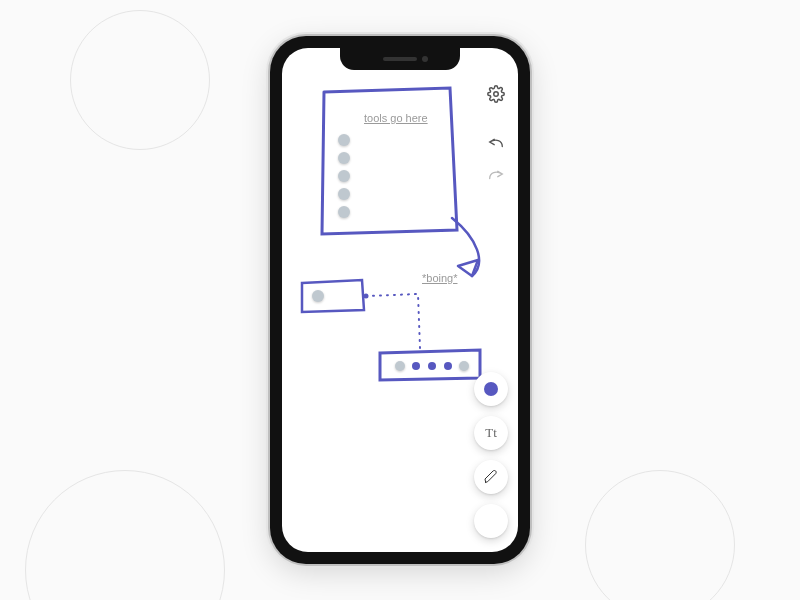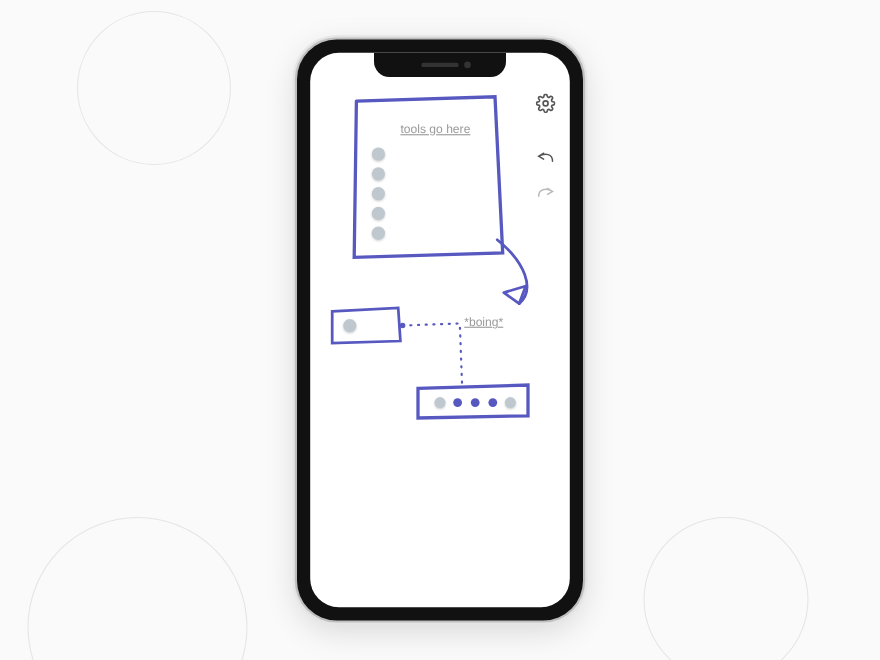--- a/index.html
+++ b/index.html
@@ -180,18 +180,32 @@
         <path class="stroke thick" d="M98 305 L198 302 L198 330 L98 332 Z"></path>
 
         <circle class="dot" cx="118" cy="318" r="5"></circle>
         <circle class="bluedot" cx="134" cy="318" r="4"></circle>
         <circle class="bluedot" cx="150" cy="318" r="4"></circle>
         <circle class="bluedot" cx="166" cy="318" r="4"></circle>
         <circle class="dot" cx="182" cy="318" r="5"></circle>
       </svg>
 
       <span class="label" style="left:82px; top:64px;">tools go here</span>
-      <span class="label" style="left:140px; top:239px;">*boing*</span>
+      <span class="label" style="left:140px; top:224px;">*boing*</span>
     </div>
 
+    <div class="tools">
+      <div class="fab">
+        <span class="swatch" style="background: rgb(87, 88, 192);"></span>
+      </div>
+      <div class="fab">
+        <span style="font-family:Georgia,serif;">Tt</span>
+      </div>
+      <div class="fab">
+        <svg width="16" height="16" viewBox="0 0 24 24" fill="none" stroke="#333" stroke-width="1.5" stroke-linecap="round">
+            <path d="M4 20 L7 19 L19 7 C20 6 20 4 19 3 C18 2 16 2 15 3 L3 15 L4 20 Z"></path>
+          </svg>
+      </div>
+      <div class="fab empty"></div>
+    </div>
 
   </div>
 </div>
 
 </body></html>

